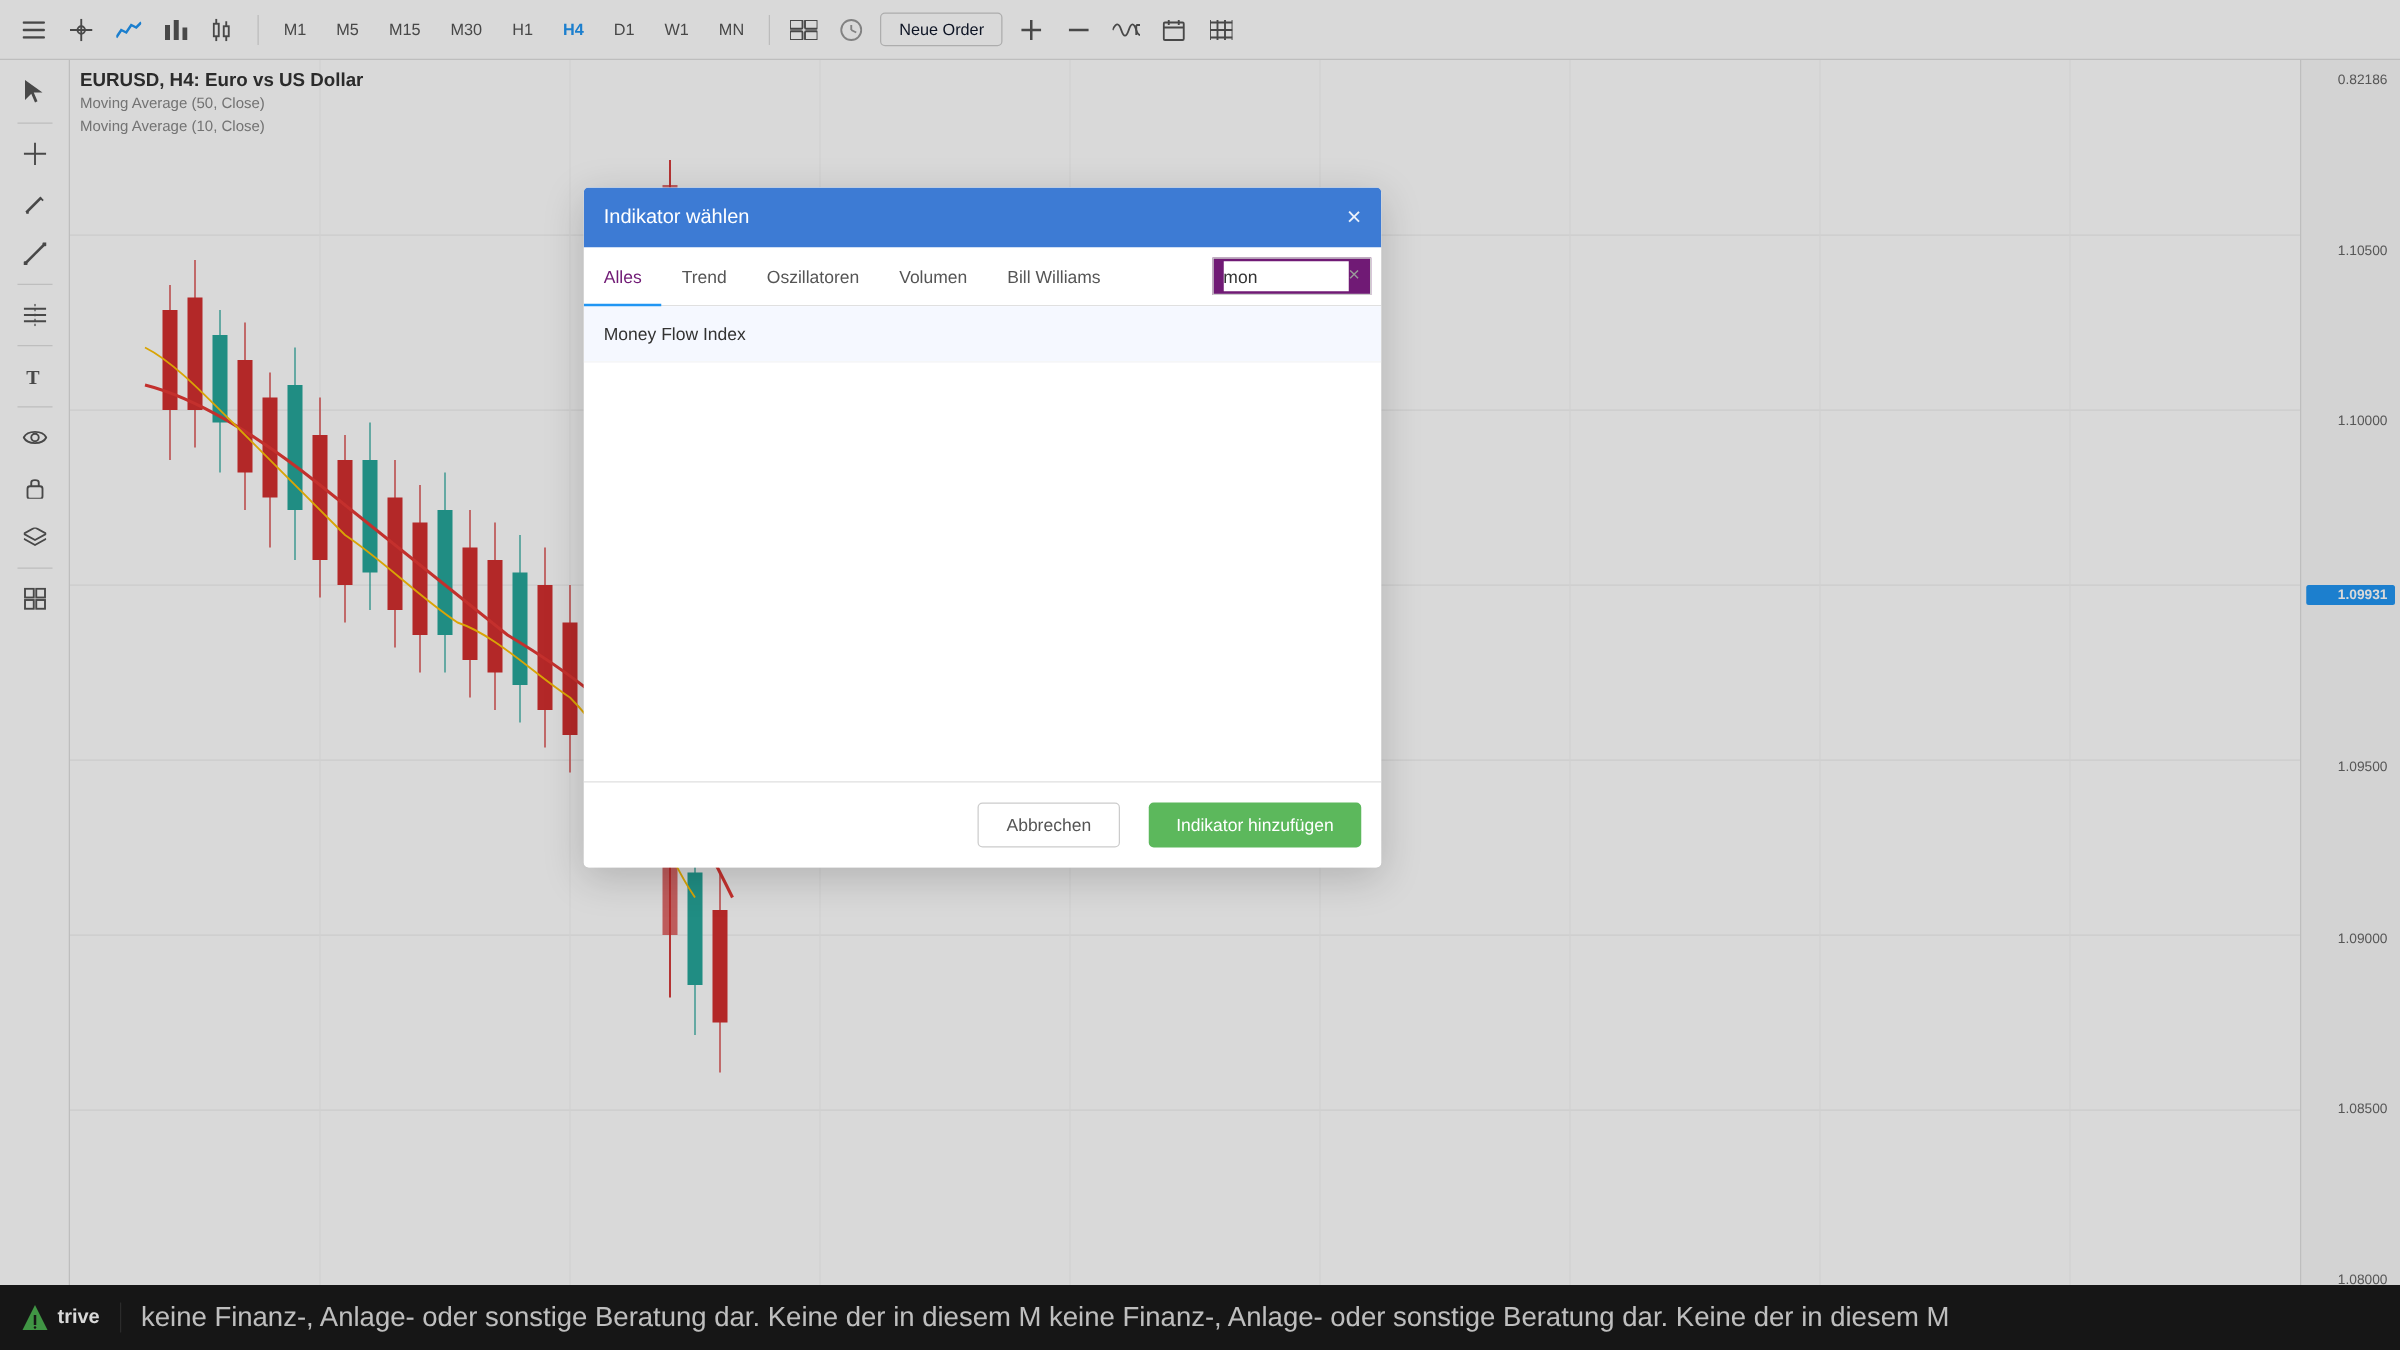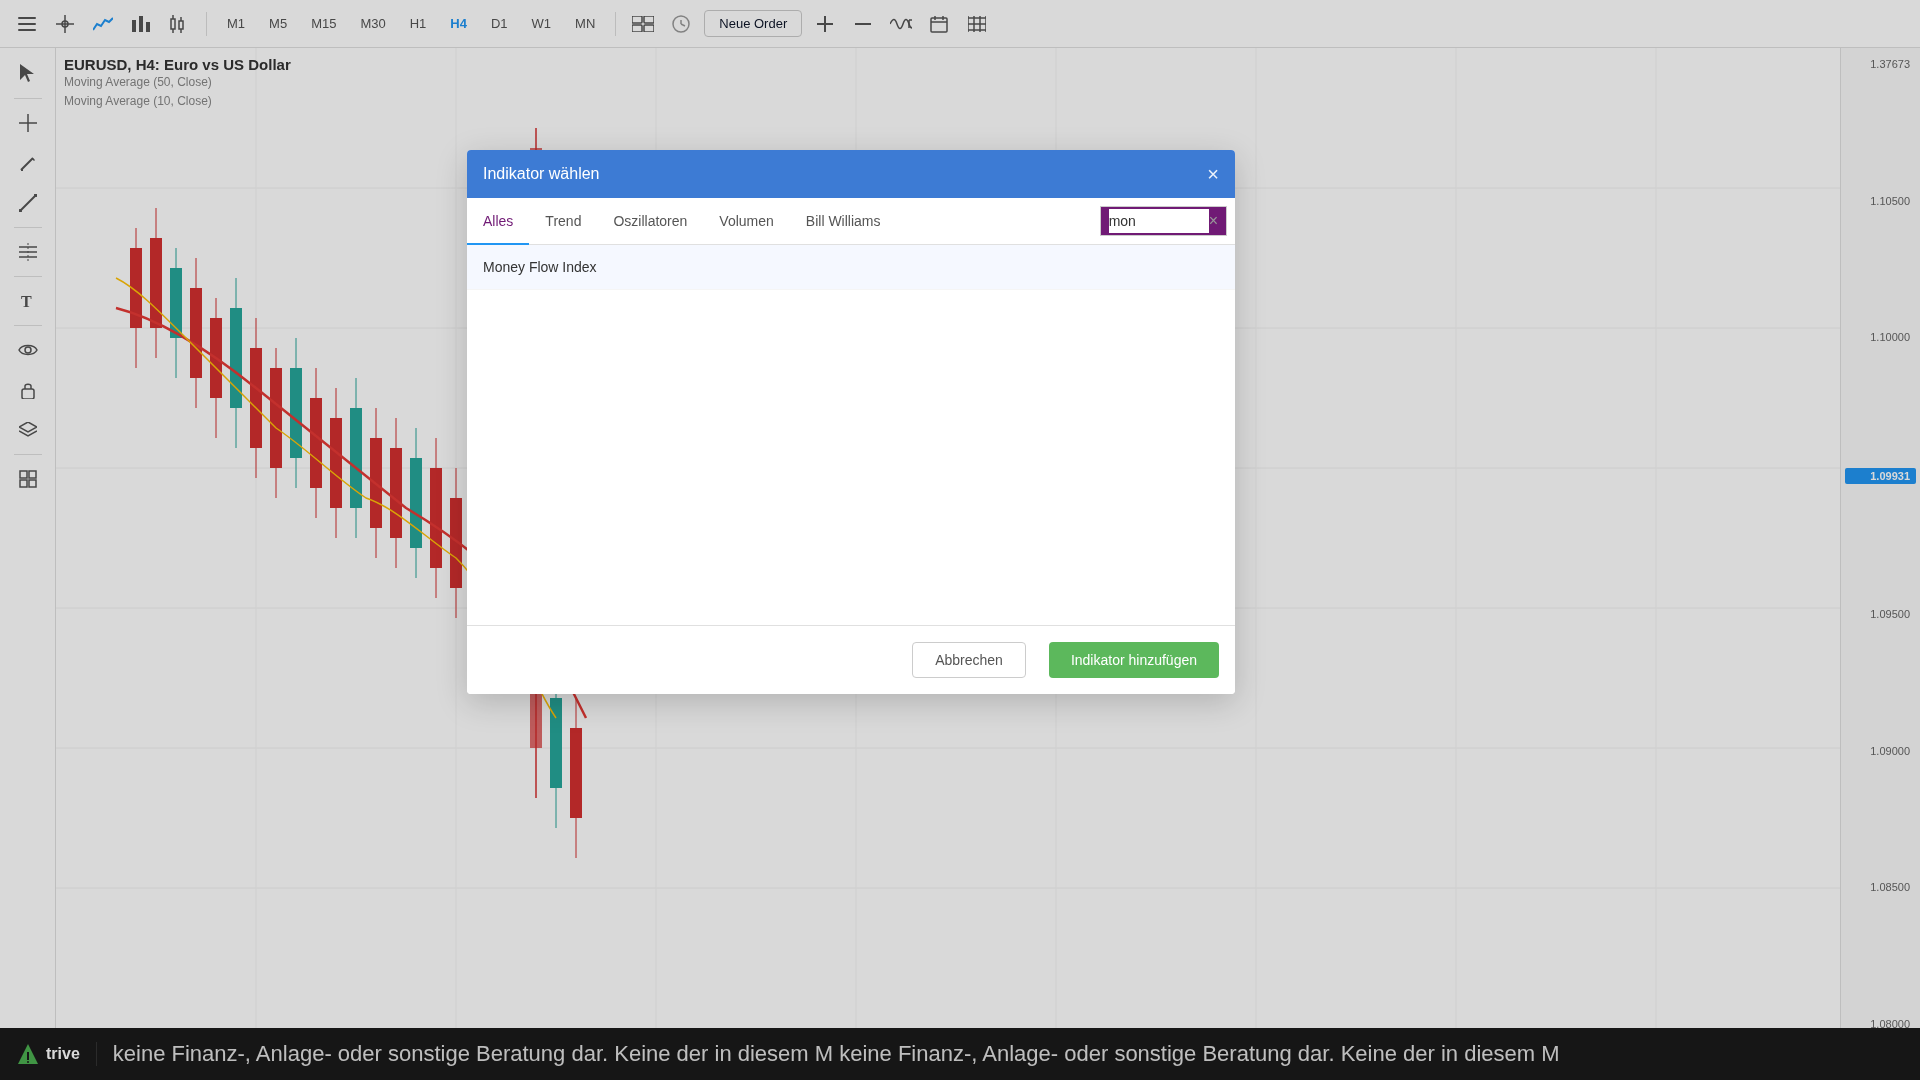--- a/index.html
+++ b/index.html
@@ -179,21 +179,21 @@
       top: 0; left: 0; right: 0; bottom: 0;
       background: rgba(0,0,0,0.15);
       z-index: 50;
     }
 
     
     .dialog {
       position: absolute;
       top: 150px;
       left: 467px;
-      width: 768px;
+      width: 638px;
       background: white;
       border-radius: 4px;
       box-shadow: 0 8px 32px rgba(0,0,0,0.18);
       overflow: hidden;
       z-index: 100;
     }
 
     .dialog-header {
       background: #3d7bd4;
       padding: 14px 16px;
@@ -598,21 +598,21 @@
         <rect x="514" y="680" width="12" height="90" fill="#d32f2f"></rect>
       </g>
 
       <path d="M60,260 C100,270 150,300 200,340 C250,380 300,420 350,460 C400,490 440,520 470,560 C490,590 510,630 530,670" stroke="#e53935" stroke-width="2.5" fill="none"></path>
 
       <path d="M60,230 C80,240 100,260 130,290 C160,320 190,350 220,380 C250,400 280,430 310,450 C340,460 370,490 400,510 C420,530 440,560 460,590 C470,610 480,640 500,670" stroke="#ffc107" stroke-width="1.5" fill="none"></path>
     </svg>
   </div>
 
   <div class="price-axis">
-    <div class="price-label">1.37673</div>
+    <div class="price-label">0.82186</div>
     <div class="price-label">1.10500</div>
     <div class="price-label">1.10000</div>
     <div class="price-label highlight">1.09931</div>
     <div class="price-label">1.09500</div>
     <div class="price-label">1.09000</div>
     <div class="price-label">1.08500</div>
     <div class="price-label">1.08000</div>
   </div>
 
   <div class="modal-backdrop">

